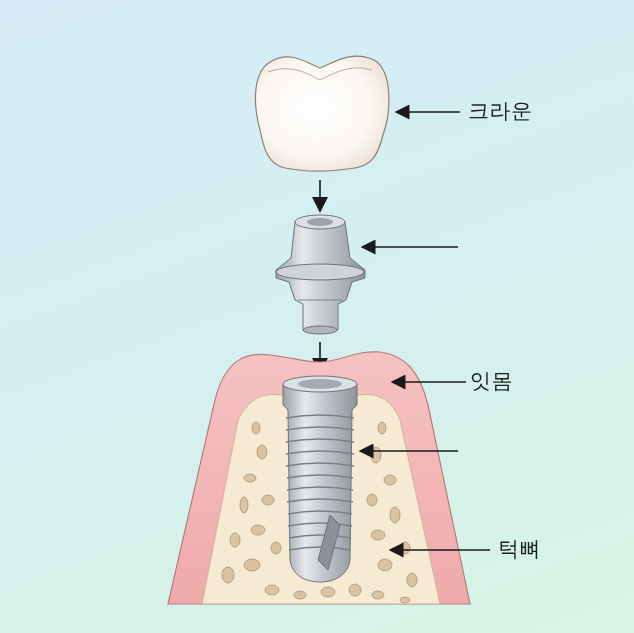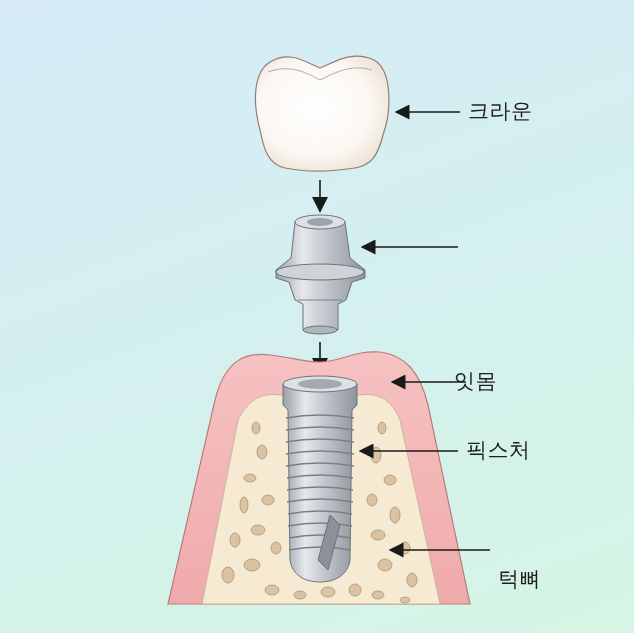--- a/index.html
+++ b/index.html
@@ -116,16 +116,15 @@
     </g>
 
     <line x1="460" y1="112" x2="402" y2="112" stroke="#1a1a1a" stroke-width="1.5" marker-end="url(#ah)"></line>
     <line x1="458" y1="247" x2="368" y2="247" stroke="#1a1a1a" stroke-width="1.5" marker-end="url(#ah)"></line>
     <line x1="466" y1="382" x2="398" y2="382" stroke="#1a1a1a" stroke-width="1.5" marker-end="url(#ah)"></line>
     <line x1="458" y1="451" x2="366" y2="451" stroke="#1a1a1a" stroke-width="1.5" marker-end="url(#ah)"></line>
     <line x1="490" y1="550" x2="396" y2="550" stroke="#1a1a1a" stroke-width="1.5" marker-end="url(#ah)"></line>
   </svg>
 
   <span class="label" style="left:468px; top:97px;">크라운</span>
-  <span class="label" style="left:454px; top:367px;">잇몸</span>
-  <span class="label" style="left:466px; top:436px;">픽스처</span>
-  <span class="label" style="left:498px; top:565px;">턱뼈</span>
+  <span class="label" style="left:470px; top:367px;">잇몸</span>
+  <span class="label" style="left:498px; top:535px;">턱뼈</span>
 </div>
 
 </body></html>

